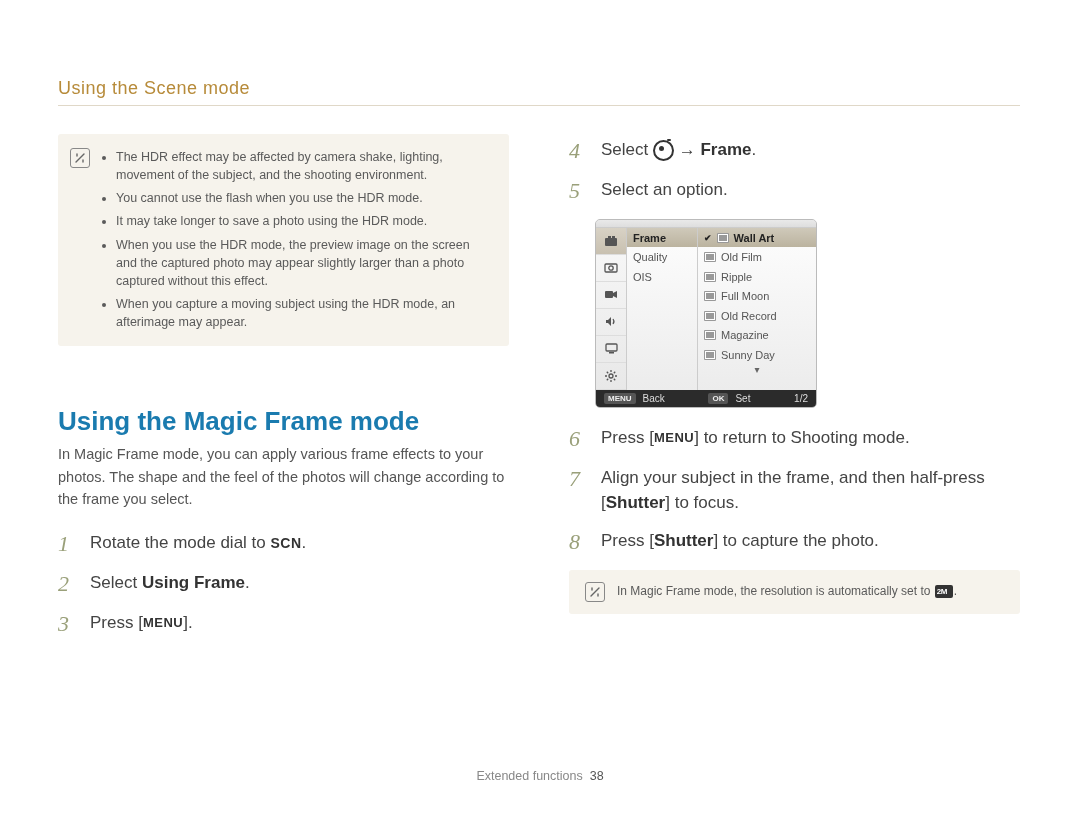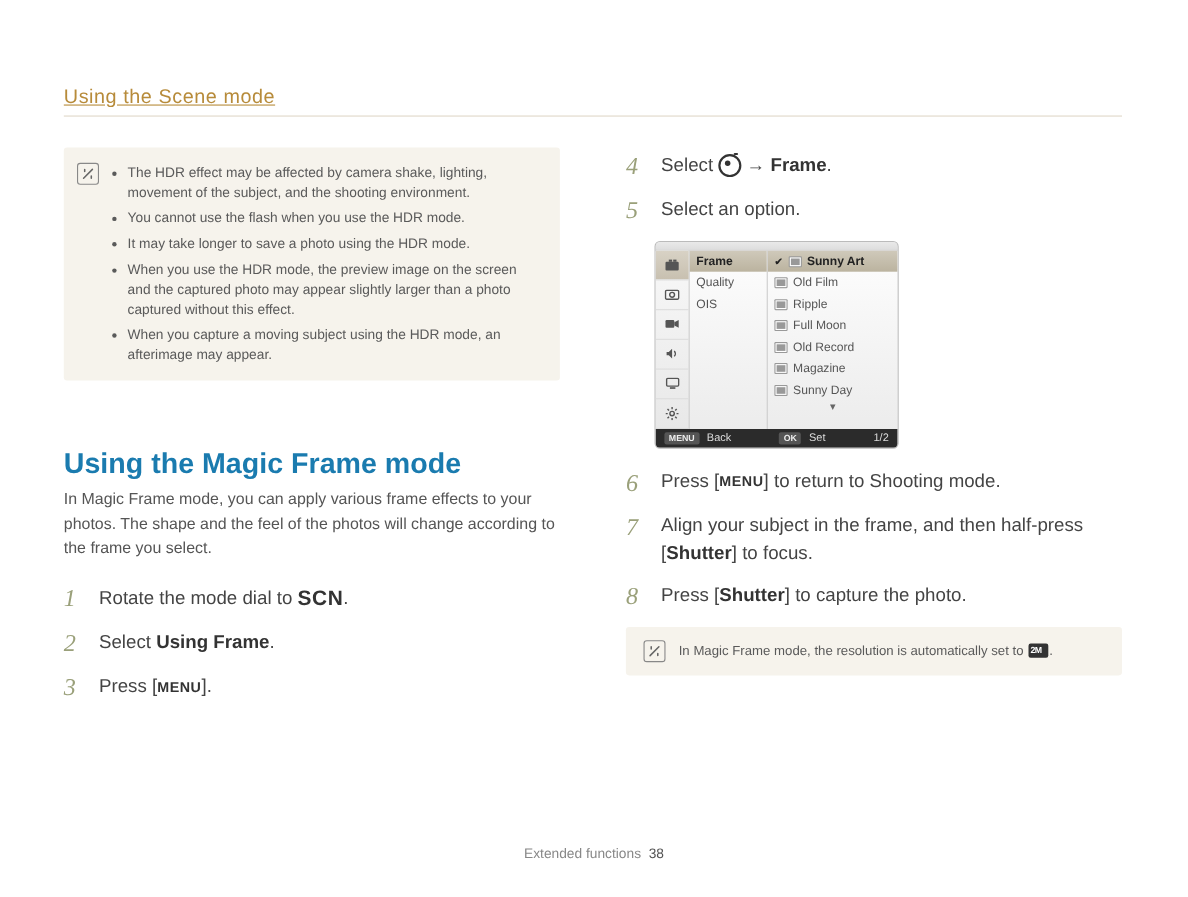--- a/index.html
+++ b/index.html
@@ -17,21 +17,20 @@
     padding: 78px 60px 0 58px;
   }
   .breadcrumb {
     color: #b78b3a;
     font-size: 18px;
     font-weight: 300;
     letter-spacing: 0.5px;
     border-bottom: 1px solid #e0d8c8;
     padding-bottom: 6px;
     margin-bottom: 28px;
-    text-decoration: underline;
   }
   .columns {
     display: flex;
     gap: 60px;
   }
   .col {
     flex: 1 1 0;
   }
   .notebox {
     background: #f6f3ec;
@@ -111,21 +110,21 @@
   .step-text b { font-weight: 700; color: #333; }
   .inline-icon {
     display: inline-flex;
     vertical-align: middle;
     align-items: center;
     justify-content: center;
   }
   .scn-badge {
     font-family: Arial, sans-serif;
     font-weight: 700;
-    font-size: 19px;
+    font-size: 14px;
     color:#333;
     letter-spacing: 0.5px;
   }
   .menu-badge {
     font-weight: 800;
     font-size: 13px;
     color: #333;
     letter-spacing: 0.5px;
   }
   .cam-circle {
@@ -349,21 +348,21 @@
                 <span>Quality</span>
               </div>
             <div class="cammenu-row">
                 <span>OIS</span>
               </div>
           </div>
           <div class="cammenu-right">
             <div class="cammenu-row sel">
                 <span style="font-size:9px;">✔</span>
                 <span class="mini-icon"></span>
-                <span>Sunny Art</span>
+                <span>Wall Art</span>
               </div>
             <div class="cammenu-row">
                 <span class="mini-icon"></span>
                 <span>Old Film</span>
               </div>
             <div class="cammenu-row">
                 <span class="mini-icon"></span>
                 <span>Ripple</span>
               </div>
             <div class="cammenu-row">

